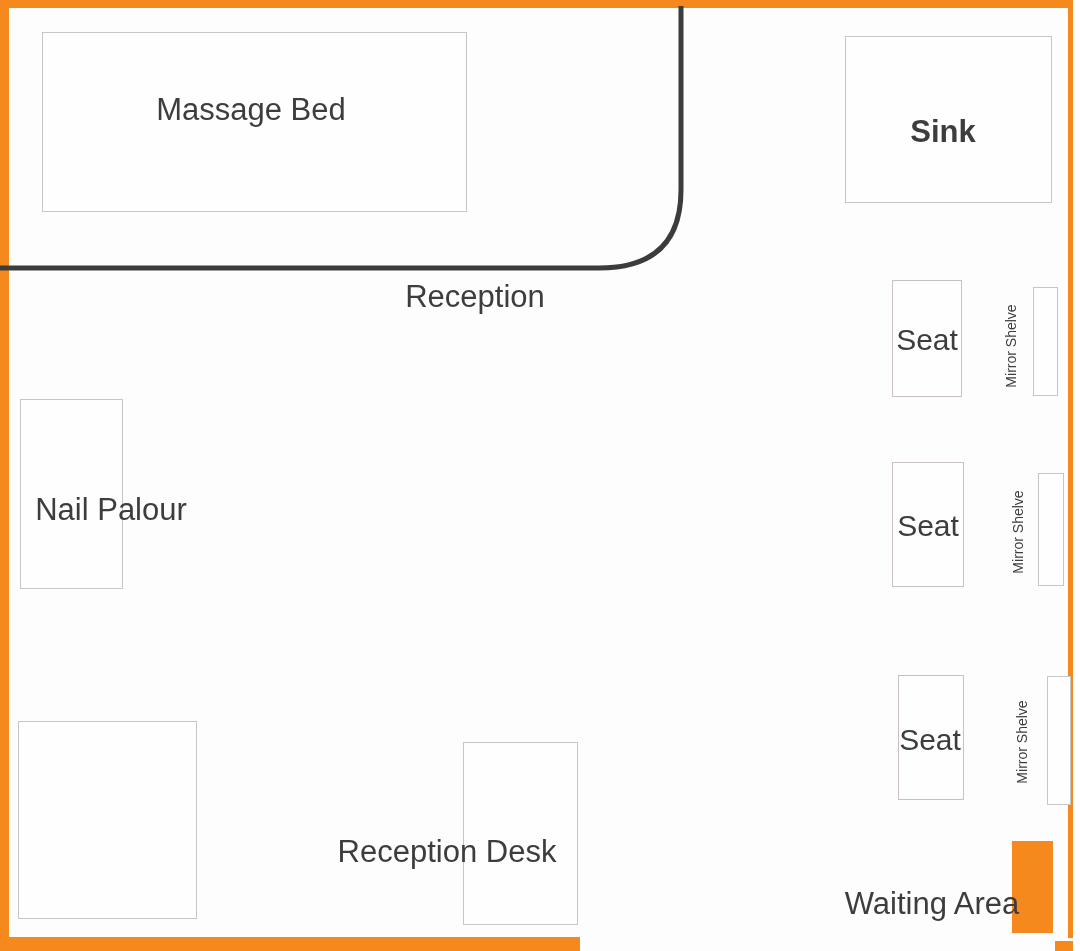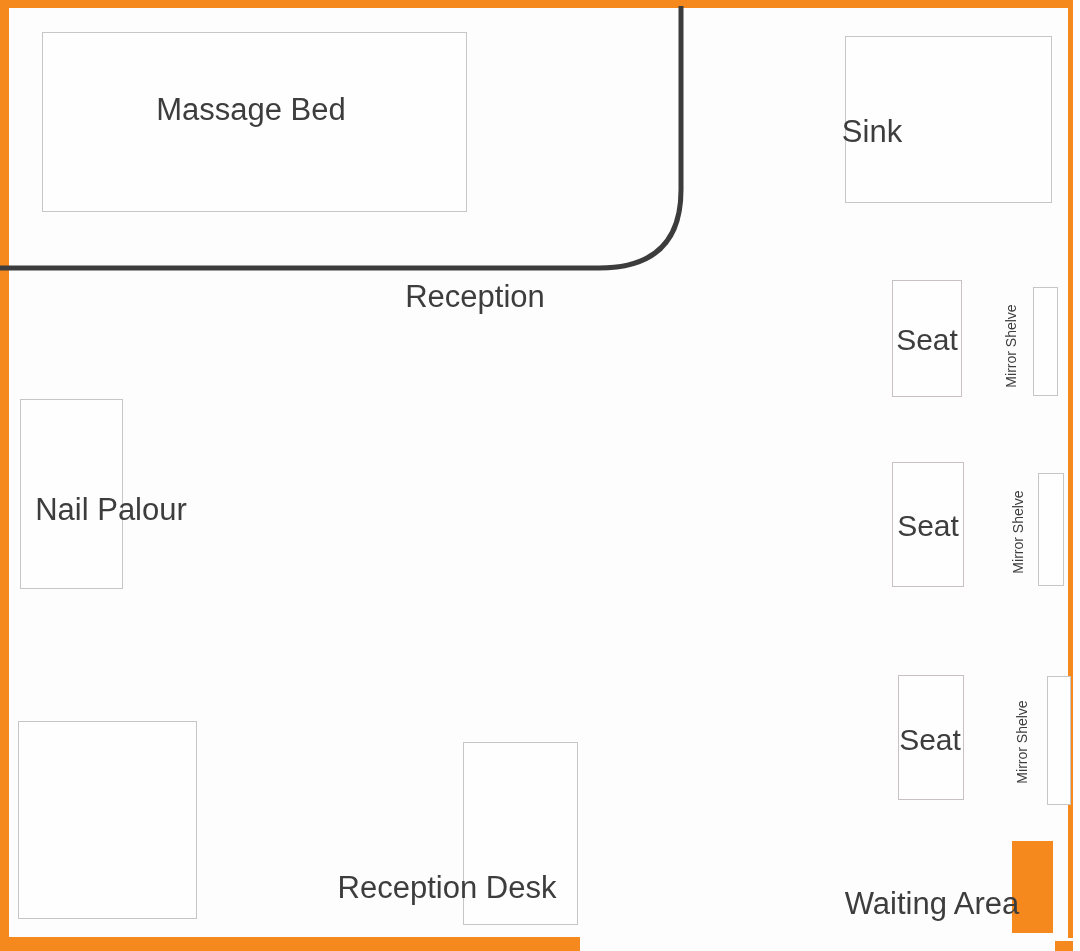--- a/index.html
+++ b/index.html
@@ -58,21 +58,21 @@
   <div class="wall" id="wall-bottom-right-stub"></div>
 
   <svg id="partition-svg" width="1080" height="951" viewBox="0 0 1080 951">
     <path d="M 681 6 L 681 190 Q 681 268 599 268 L 0 268" fill="none" stroke="#3C3C3C" stroke-width="5"></path>
   </svg>
 
   <div class="shape" style="left:42px;top:32px;width:425px;height:180px;"></div>
   <div class="lbl" style="left:251px;top:109px;">Massage Bed</div>
 
   <div class="shape" style="left:845px;top:36px;width:207px;height:167px;"></div>
-  <div class="lbl" style="left:872px;top:131px;">Sink</div>
+  <div class="lbl" style="left:943px;top:131px;font-weight:bold;">Sink</div>
 
   <div class="lbl" style="left:475px;top:296px;">Reception</div>
 
   <div class="shape seat-shape" style="left:892px;top:280px;width:70px;height:117px;"></div>
   <div class="lbl" style="left:927px;top:340px;font-size:30px;">Seat</div>
 
   <div class="shape seat-shape" style="left:892px;top:462px;width:72px;height:125px;"></div>
   <div class="lbl" style="left:928px;top:526px;font-size:30px;">Seat</div>
 
   <div class="shape seat-shape" style="left:898px;top:675px;width:66px;height:125px;"></div>
@@ -86,18 +86,18 @@
 
   <div class="lbl lbl-small" style="left:1022px;top:742px;">Mirror Shelve</div>
   <div class="shape" style="left:1047px;top:676px;width:24px;height:129px;"></div>
 
   <div class="shape" style="left:20px;top:399px;width:103px;height:190px;"></div>
   <div class="lbl" style="left:111px;top:509px;">Nail Palour</div>
 
   <div class="shape" style="left:18px;top:721px;width:179px;height:198px;"></div>
 
   <div class="shape" style="left:463px;top:742px;width:115px;height:183px;"></div>
-  <div class="lbl" style="left:447px;top:851px;margin-top:36px;">Reception Desk</div>
+  <div class="lbl" style="left:447px;top:851px;">Reception Desk</div>
 
   <div id="waiting-block"></div>
   <div class="lbl" style="left:932px;top:903px;">Waiting Area</div>
 
 </div>
 
 </body></html>

